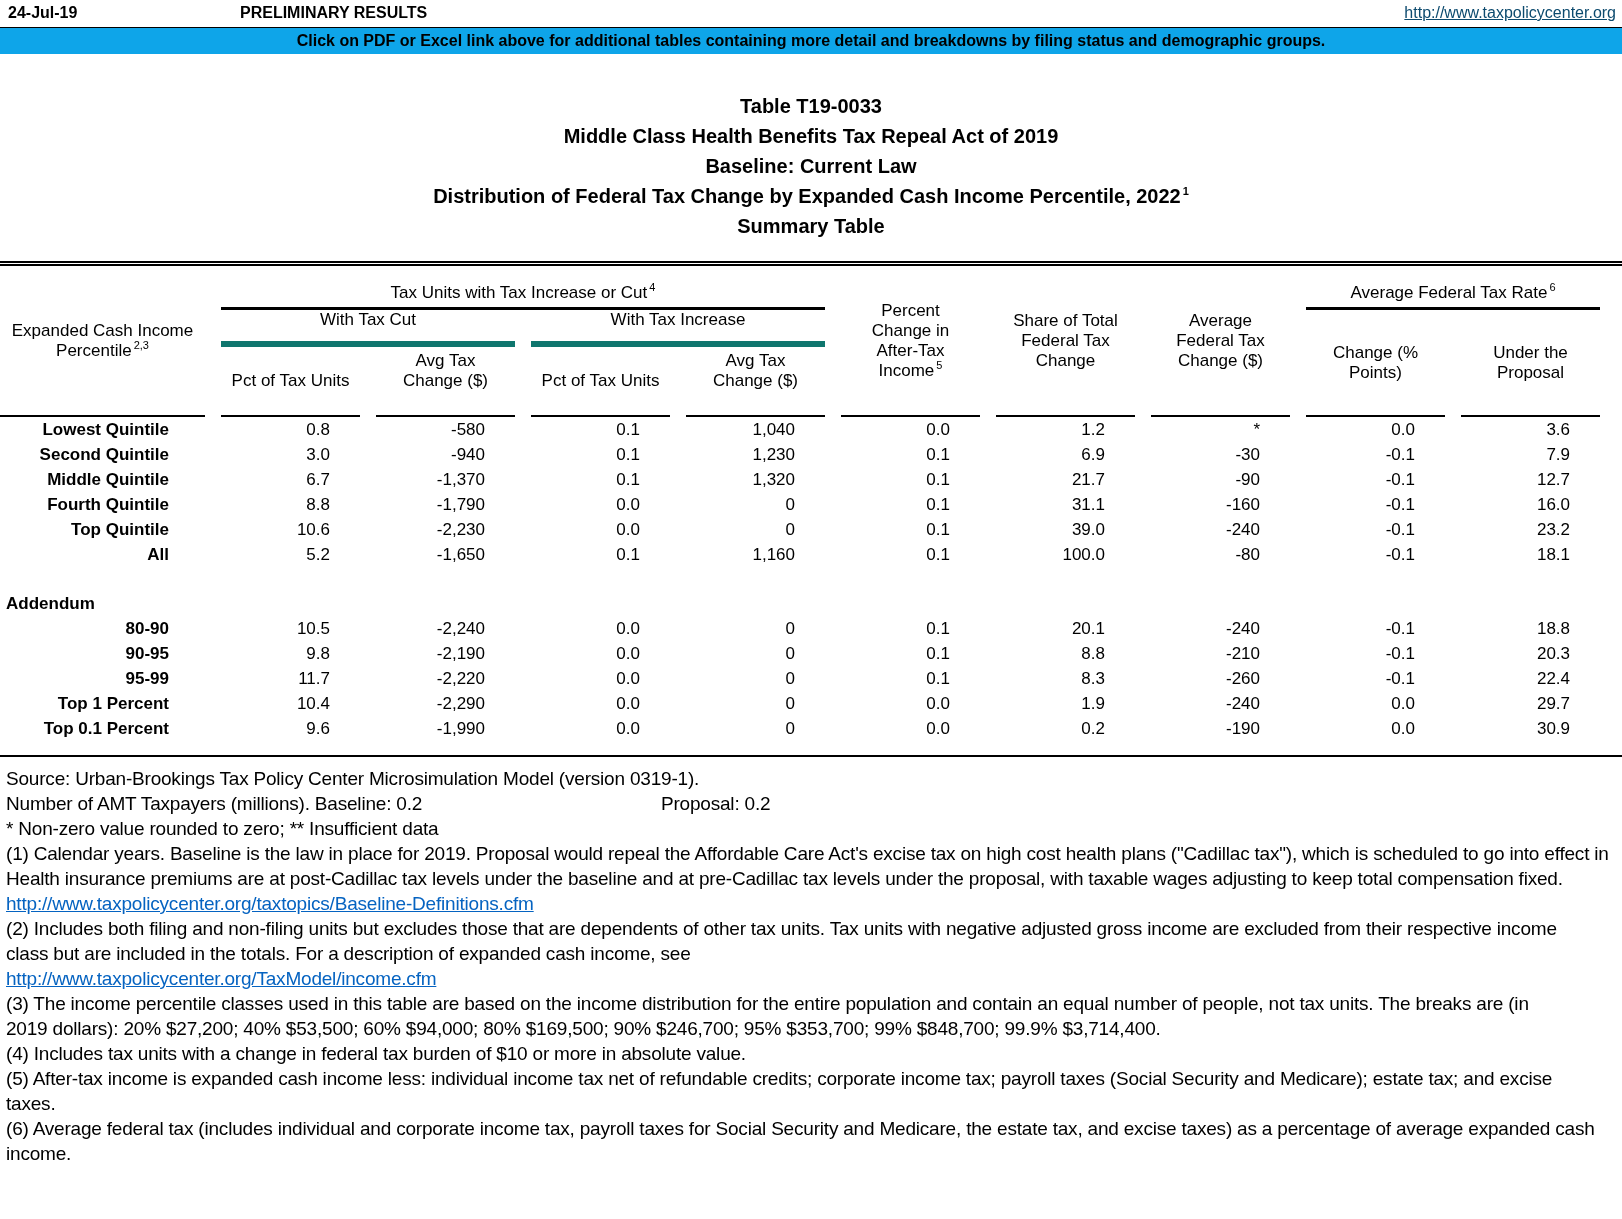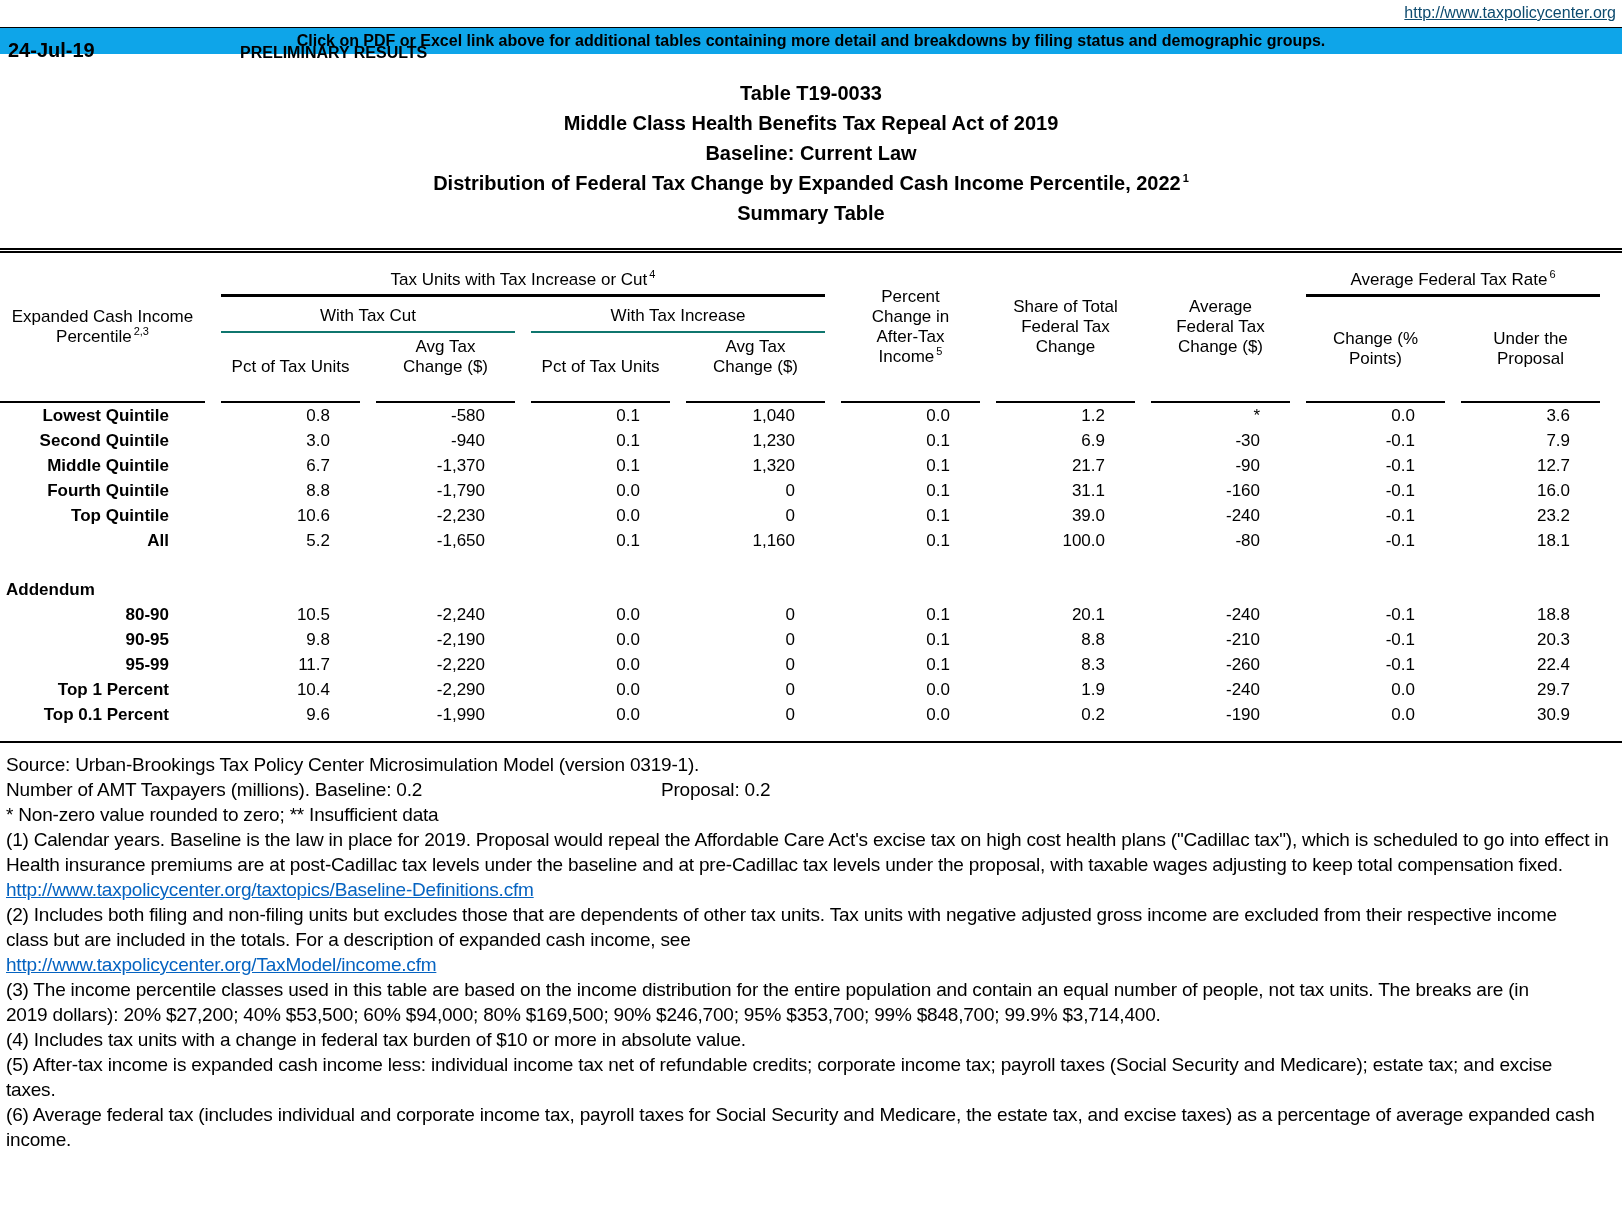--- a/index.html
+++ b/index.html
@@ -9,35 +9,35 @@
     width: 1622px;
     height: 1219px;
     background: #ffffff;
     color: #000;
     font-family: "Liberation Sans", sans-serif;
     overflow: hidden;
   }
 
   
   .topbar { position: relative; height: 27px; }
-  .tb-date { position: absolute; left: 8px; top: 4px; font-size: 20px; font-weight: bold; margin-top: 35px; }
-  .tb-prelim { position: absolute; left: 240px; top: 4px; font-size: 16px; font-weight: bold; margin-top: 40px; }
+  .tb-date { position: absolute; left: 8px; top: 4px; font-size: 16px; font-weight: bold; }
+  .tb-prelim { position: absolute; left: 240px; top: 4px; font-size: 16px; font-weight: bold; }
   .tb-link { position: absolute; right: 6px; top: 4px; font-size: 16px; color: #0c4a6e; text-decoration: underline; cursor: pointer; }
 
   
   .banner {
     height: 27px;
     background: #0ea5e9;
     border-top: 1px solid #000;
     display: flex; align-items: center; justify-content: center;
     font-size: 16px; font-weight: bold;
   }
 
   
-  .titles { margin-top: 24px; text-align: center; font-size: 20px; font-weight: bold; line-height: 30px; }
+  .titles { margin-top: 37px; text-align: center; font-size: 20px; font-weight: bold; line-height: 30px; }
   sup, .sup { font-size: 11px; vertical-align: super; line-height: 0; margin-left: 2px; }
 
   
   .rule-double { margin-top: 20px; height: 5px; border-top: 2px solid #000; border-bottom: 2px solid #000; }
   .rule-bottom { height: 0; border-top: 2px solid #000; margin-top: 14px; }
 
   
   table.t {
     border-collapse: separate;
     border-spacing: 16px 0;
@@ -46,21 +46,21 @@
     margin-left: -16px;
   }
   col.c-lbl { width: 205px; }
   col.c-num { width: 139px; }
   thead th { font-size: 17px; font-weight: normal; line-height: 20px; padding: 0; vertical-align: middle; }
   .pre { white-space: pre-line; }
   thead tr.hr1 { height: 44px; }
   thead tr.hr2 { height: 36px; }
   thead tr.hr3 { height: 70px; }
   th.u-thick { border-bottom: 3px solid #000; vertical-align: bottom; padding-bottom: 4px; }
-  th.u-thin  { border-bottom: 2px solid #0f766e; vertical-align: bottom; padding-bottom: 5px; }
+  th.u-thin  { border-bottom: 6px solid #0f766e; vertical-align: bottom; padding-bottom: 11px; }
   th.hb { border-bottom: 2px solid #000; }
   thead tr.hr3 th { vertical-align: bottom; padding-bottom: 24px; }
   tbody th, tbody td { font-size: 17px; padding: 0; height: 25px; }
   td.num { text-align: right; padding-right: 30px; }
   th.rowlabel { text-align: right; padding-right: 36px; font-weight: bold; }
   tr.spacer-row td { height: 24px; }
   th.addendum { text-align: left; font-weight: bold; padding-left: 6px; }
 
   
   .footnotes { margin-top: 9px; padding-left: 6px; font-size: 19px; line-height: 25px; letter-spacing: -0.2px; }

